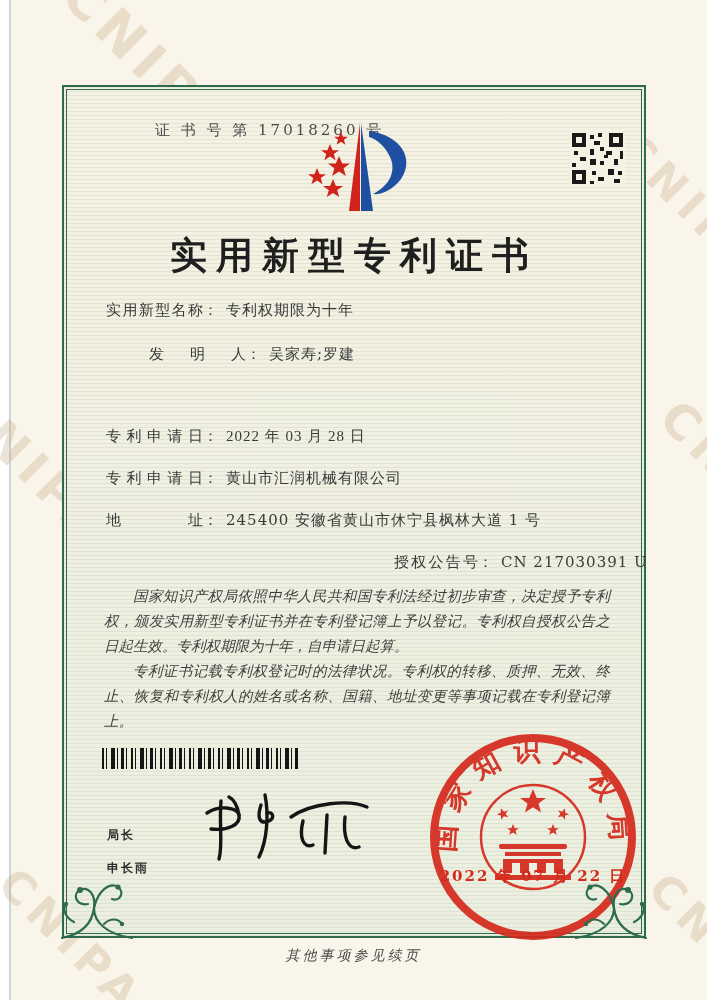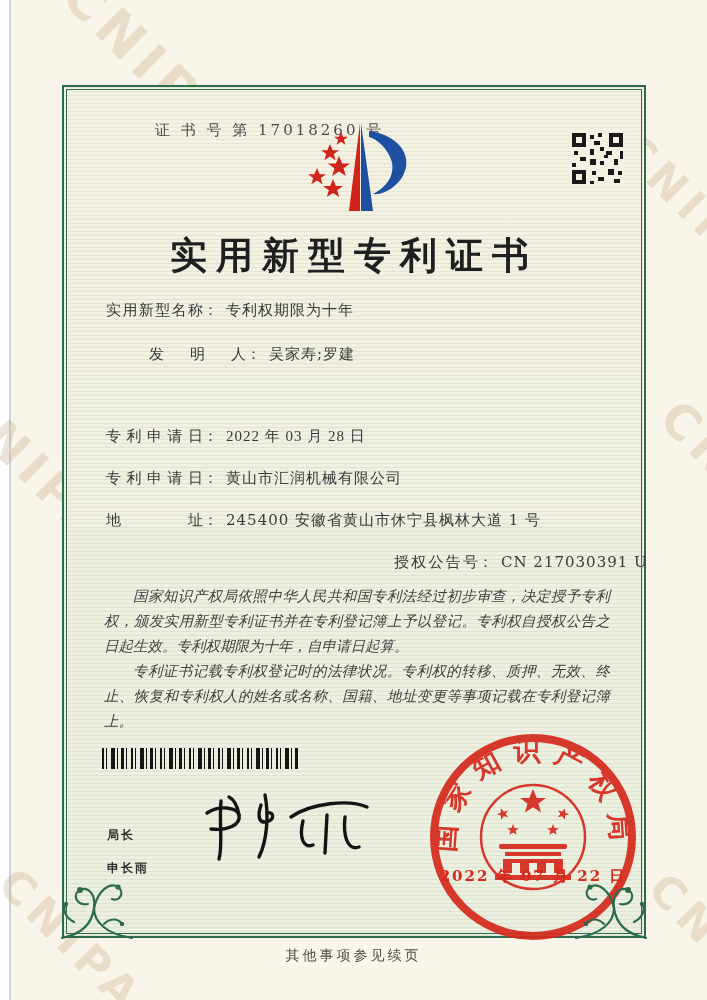--- a/index.html
+++ b/index.html
@@ -51,21 +51,21 @@
   .signer{position:absolute;left:43px;top:712px;font-family:Liberation Sans, sans-serif;
           font-size:12px;color:#2f2f2f;line-height:33px;font-weight:bold;letter-spacing:2px;margin-top:20px;}
   .signature{position:absolute;left:135px;top:700px;width:190px;height:80px;}
   
   .seal{position:absolute;left:362px;top:643px;width:214px;height:214px;z-index:2;}
   .seal-date{position:absolute;left:366px;top:780px;width:206px;text-align:center;
              font-size:15px;font-weight:bold;color:#d5291c;letter-spacing:2px;z-index:3;}
   
   .page-no{position:absolute;left:0;top:818px;width:100%;text-align:center;font-size:13px;color:#3d3d3d;letter-spacing:2px;}
   .footer-note{position:absolute;left:0;top:947px;width:707px;text-align:center;
-               font-size:14px;color:#4a4a4a;letter-spacing:3px;}
+               font-size:14px;color:#4a4a4a;font-style:italic;letter-spacing:3px;}
 </style>
 </head>
 <body>
 
 <div class="scan-edge-left"></div>
 
 <div class="wm" style="left:40px;top:30px;font-size:54px;">CNIPA</div>
 <div class="wm" style="left:600px;top:180px;font-size:44px;">CNIPA</div>
 <div class="wm" style="left:408px;top:300px;font-size:48px;">CNIPA</div>
 <div class="wm" style="left:-65px;top:440px;font-size:48px;">CNIPA</div>

